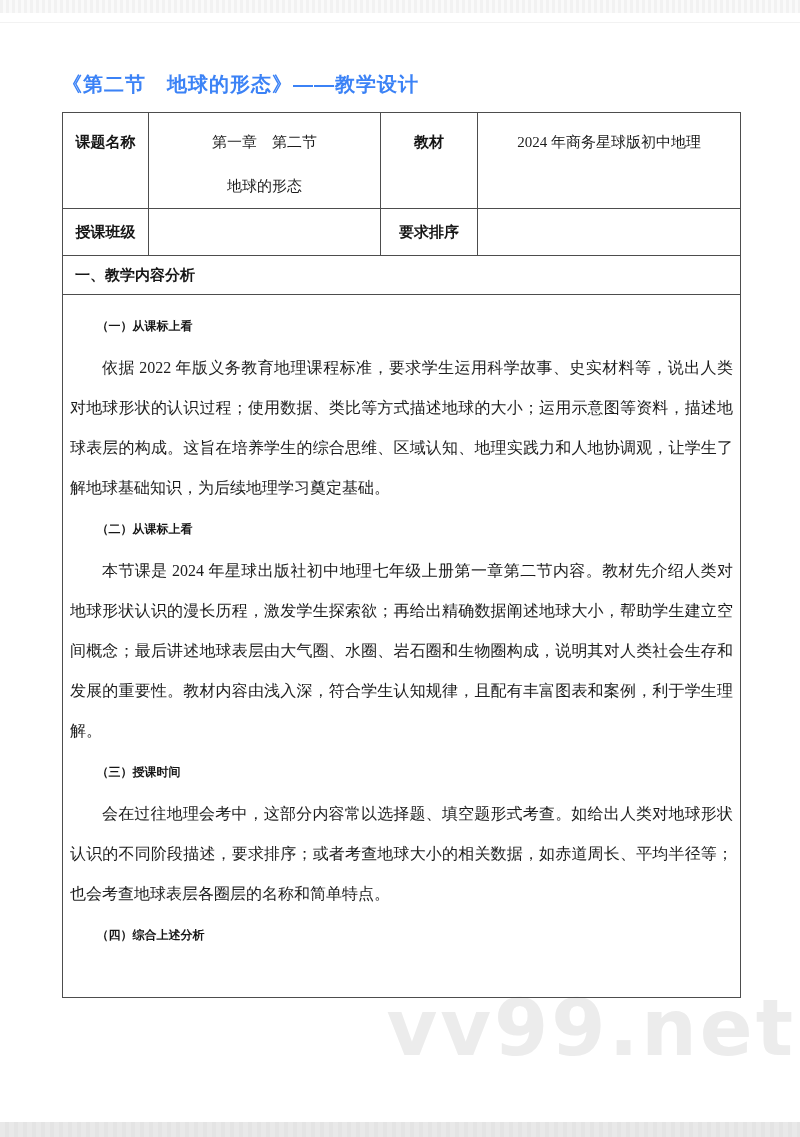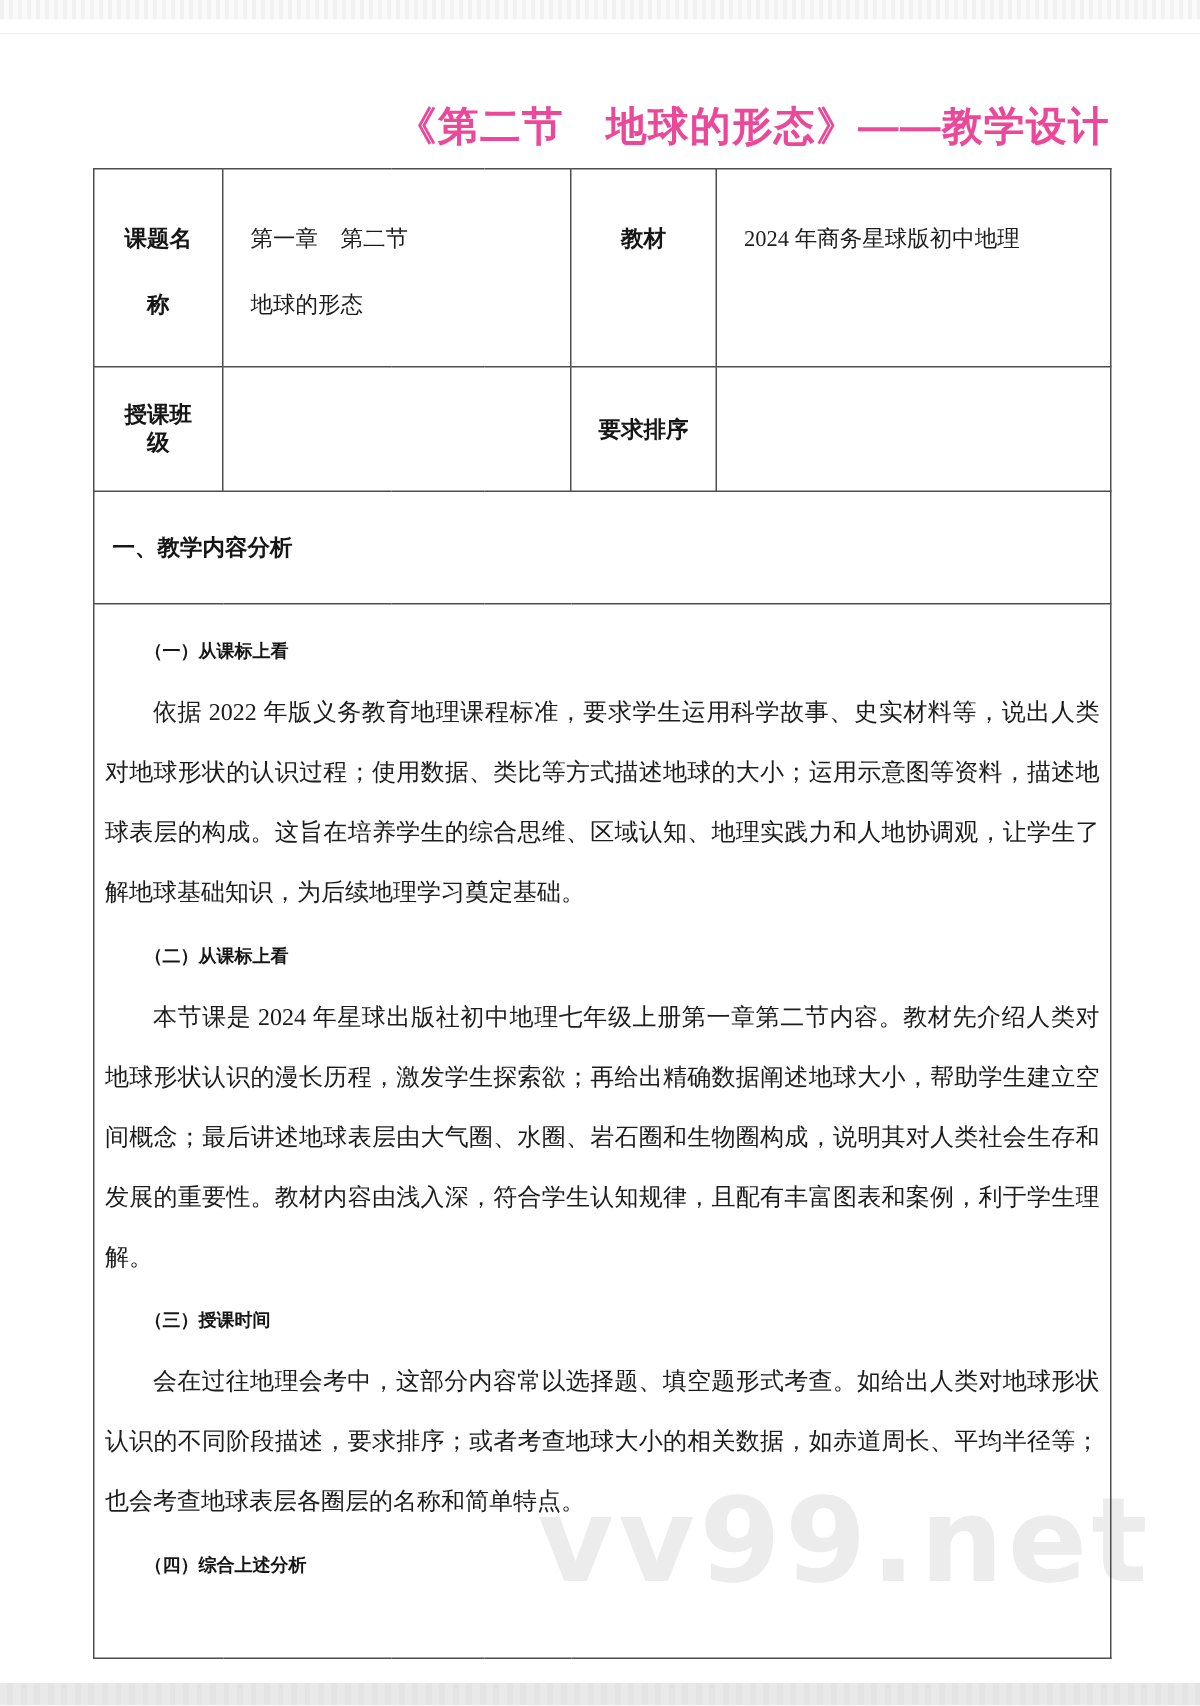--- a/index.html
+++ b/index.html
@@ -23,69 +23,70 @@
     background: #f2f2f2;
   }
   .edge-bottom {
     position: absolute; bottom: 0; left: 0; right: 0; height: 15px;
     background: repeating-linear-gradient(90deg, #e9e9e9 0 5px, #e4e4e4 5px 9px);
   }
 
   .watermark {
     position: absolute;
     top: 983px;
-    right: 32px;
+    right: 4px;
     z-index: 0;
     font-family: "DejaVu Sans", sans-serif;
     font-weight: bold;
     font-size: 78px;
     letter-spacing: 3px;
     color: #ececec;
     user-select: none;
   }
 
   .doc {
     position: relative;
     z-index: 1;
     padding: 70px 60px 0 62px;
   }
 
   .title {
     margin: 0 0 14px 0;
     height: 28px;
     line-height: 28px;
-    text-align: right;
-    font-family: "Liberation Sans", sans-serif;
-    font-weight: bold;
-    font-size: 27px;
+    text-align: left;
+    font-family: "Liberation Sans", sans-serif;
+    font-weight: bold;
+    font-size: 20px;
     letter-spacing: 1px;
-    color: #ec4899;
+    color: #3b82f6;
   }
 
   table.lesson {
     width: 678px;
     border-collapse: collapse;
     table-layout: fixed;
   }
   table.lesson td {
     border: 1px solid #4d4d4d;
-    padding: 18px;
+    padding: 0;
     background: transparent;
   }
 
   .lbl {
     font-family: "Liberation Sans", sans-serif;
     font-weight: bold;
     font-size: 15px;
     text-align: center;
     color: #161616;
   }
   .val {
     font-family: "Liberation Serif", serif;
     font-size: 15px;
+    text-align: center;
   }
 
   tr.r1 td { height: 84px; vertical-align: top; }
   tr.r1 .cellpad { padding-top: 7px; line-height: 44px; }
   tr.r2 td { height: 47px; vertical-align: middle; }
   tr.r2 td.num { vertical-align: top; }
   tr.r2 td.num .cellpad { padding-top: 5px; line-height: 20px; }
   tr.r3 td { height: 46px; vertical-align: middle; }
 
   tr.r4 td {

